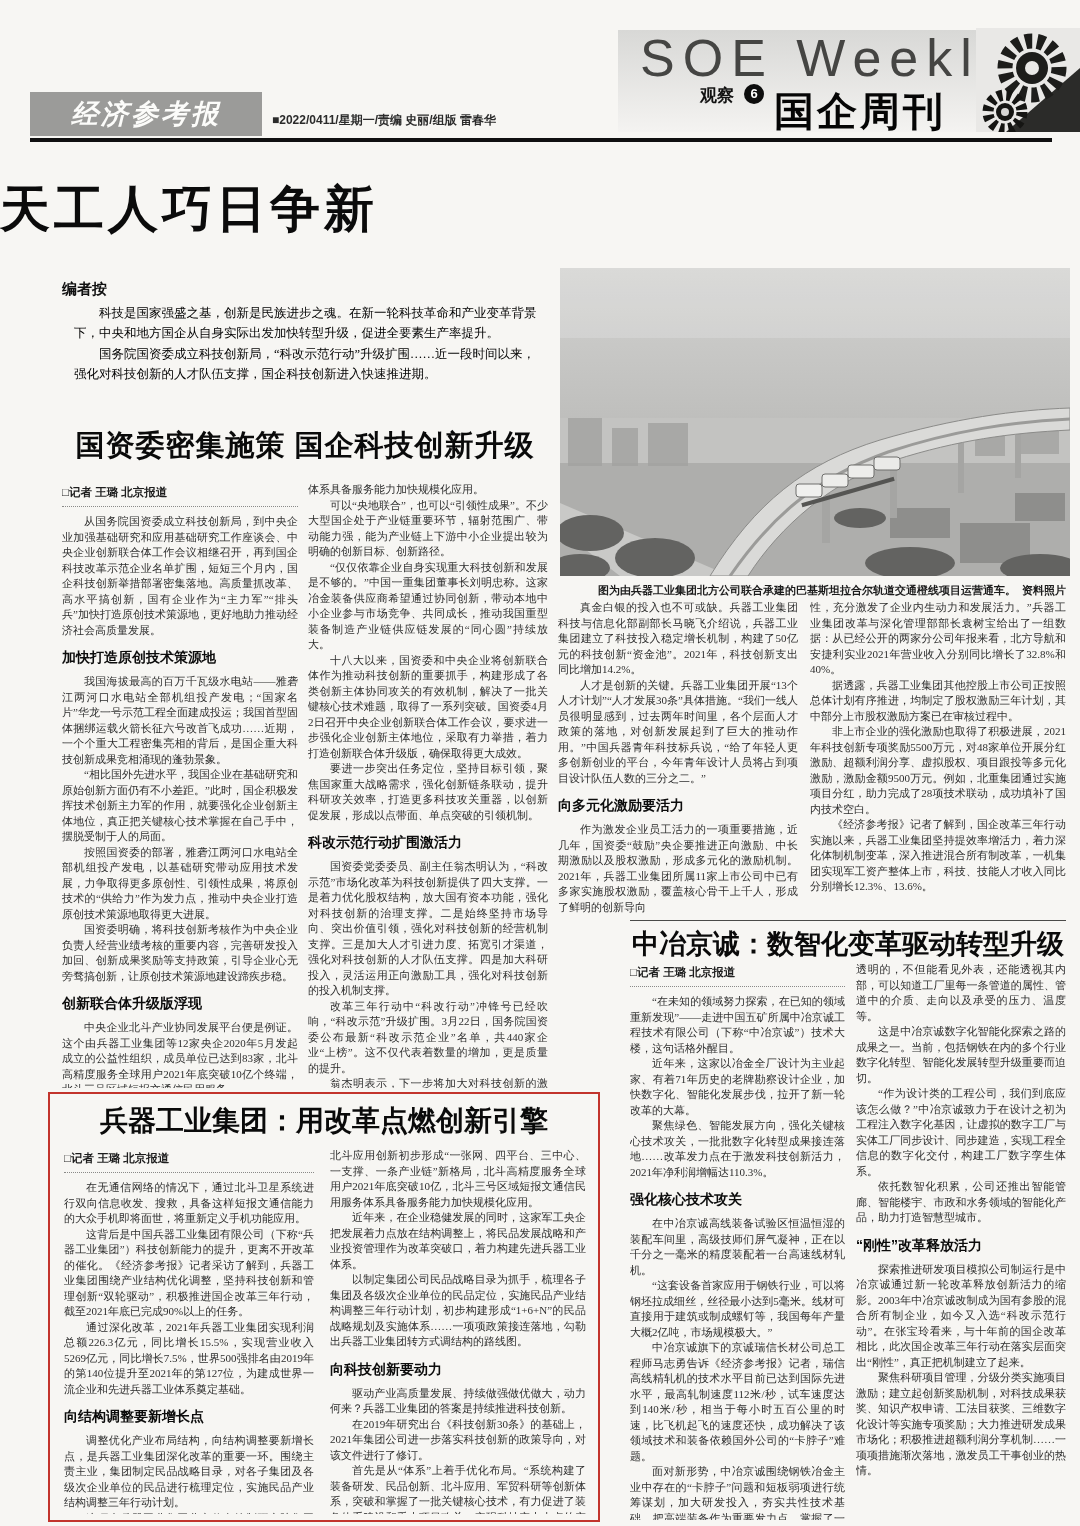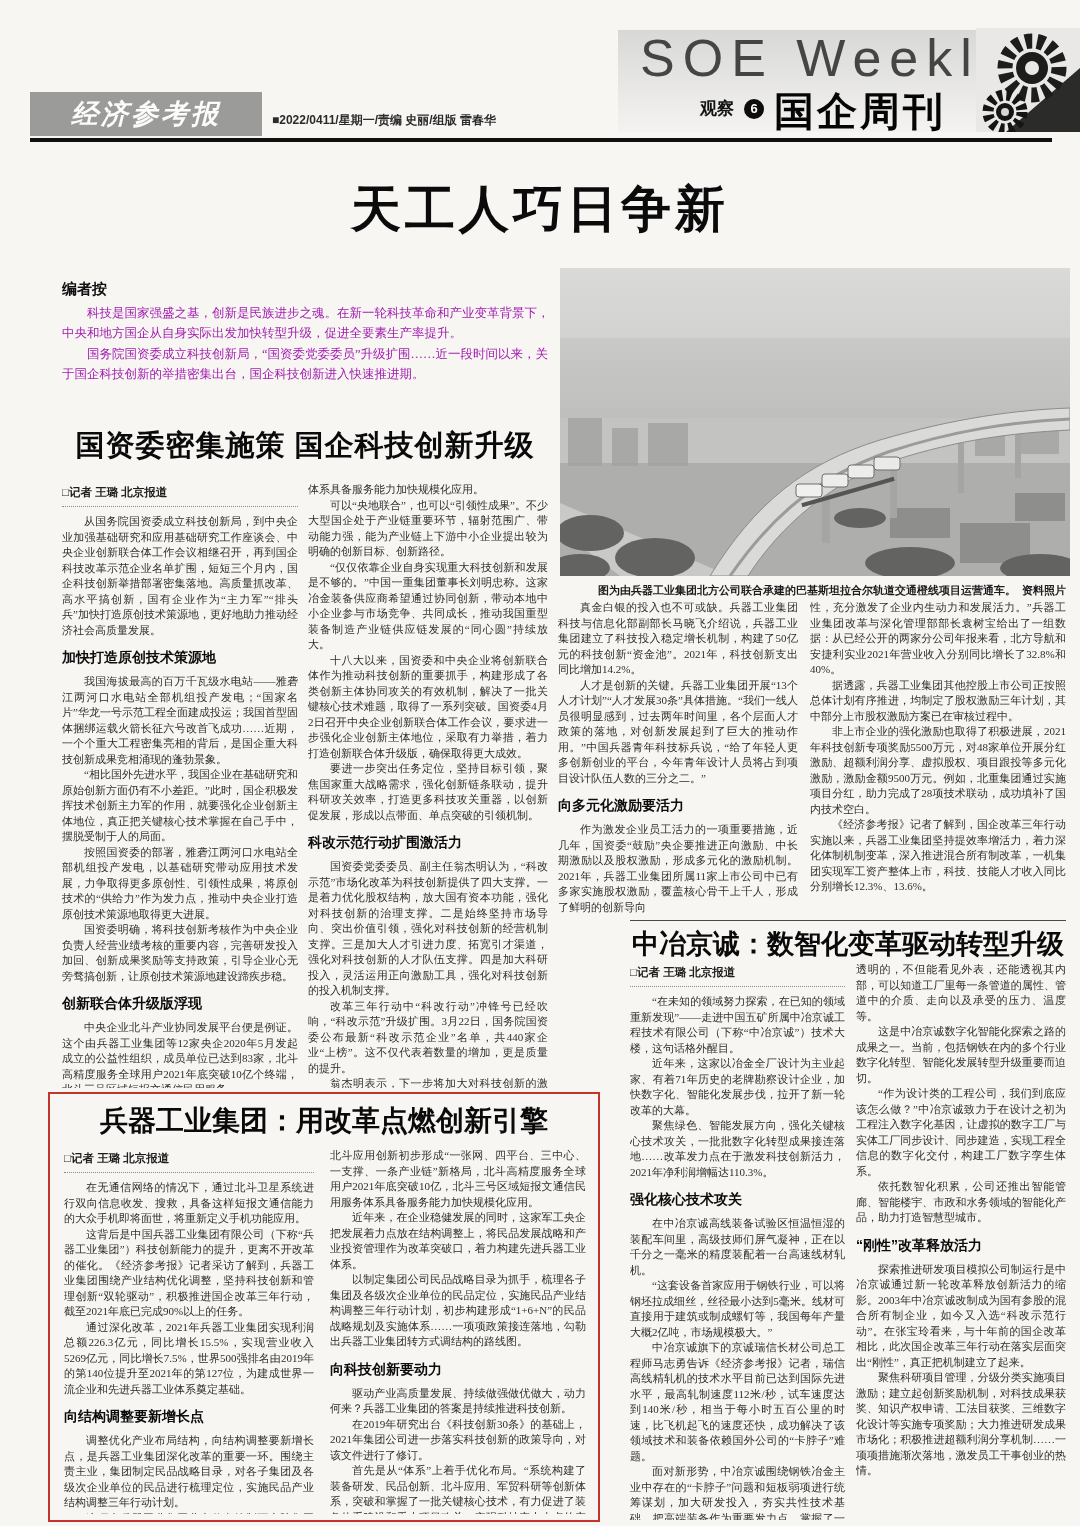--- a/index.html
+++ b/index.html
@@ -5,38 +5,38 @@
   html,body{margin:0;padding:0}
   body{width:1080px;height:1526px;position:relative;background:#f7f6f3;overflow:hidden;
        font-family:"Liberation Serif",serif;color:#2d2d2d}
   .abs{position:absolute}
   
   .hdr-band{left:618px;top:30px;width:462px;height:102px;
             background:linear-gradient(180deg,#dcdcda 0%,#eceuea 55%,#f4f3f1 100%);
             background:linear-gradient(180deg,#d8d8d6,#f4f3f1)}
   .soe{left:640px;top:28px;width:350px;font-family:"Liberation Sans",sans-serif;
        font-size:52px;color:#454543;letter-spacing:8px;white-space:nowrap}
-  .hdr-row2{left:700px;top:84px;display:flex;align-items:center;gap:10px}
+  .hdr-row2{left:700px;top:84px;display:flex;align-items:flex-start;gap:10px}
   .sect{font:bold 17px "Liberation Sans",sans-serif;color:#111;padding-bottom:6px}
   .pgno{width:20px;height:20px;border-radius:50%;background:#0d0d0d;color:#fff;
         font:bold 13px/20px "Liberation Sans",sans-serif;text-align:center;margin-bottom:5px}
   .brandcn{font:bold 40px "Liberation Sans",sans-serif;color:#050505;letter-spacing:3px}
   .gears{left:976px;top:28px;width:104px;height:104px}
   .logo-box{left:30px;top:92px;width:232px;height:44px;background:#9b9b99;
             color:#fcfcfa;font-family:"DejaVu Serif",serif;font-style:italic;font-weight:bold;
             font-size:27px;text-align:center;line-height:44px;letter-spacing:3px}
   .dateline{left:272px;top:112px;font:bold 12px "Liberation Sans",sans-serif;color:#2b2b2b}
   .rule-main{left:30px;top:138px;width:1022px;height:4px;background:#101010}
   
-  .headline{left:0;top:176px;width:1080px;text-align:center;
+  .headline{left:0;top:176px;width:1080px;text-align:left;
             font:bold 50px "Liberation Sans",sans-serif;color:#0b0b0b;letter-spacing:4px}
   
   .ednote{left:62px;top:280px;width:488px}
   .ednote-label{font:bold 15px "Liberation Sans",sans-serif;color:#111;margin-bottom:4px}
-  .ednote p{font-size:12.5px;line-height:20px;text-indent:2em;margin:1px 0;color:#a21caf}
+  .ednote p{font-size:12.5px;line-height:20px;text-indent:2em;margin:1px 12px;color:#000000}
   
   .photo{left:560px;top:268px;width:510px;height:308px;overflow:hidden;background:#c6c6c4}
   .caption{left:560px;top:583px;width:506px;text-align:right;
            font:bold 11px "Liberation Sans",sans-serif;color:#1c1c1c}
   
   .a1title{left:62px;top:426px;width:486px;text-align:center;
            font:bold 29px "Liberation Sans",sans-serif;color:#0a0a0a;letter-spacing:1px}
   .a3rule{left:630px;top:920px;width:436px;height:1px;background:#4a4a48}
   .a3title{left:630px;top:926px;width:436px;text-align:center;
            font:bold 27px "Liberation Sans",sans-serif;color:#0a0a0a}
@@ -80,21 +80,21 @@
 </svg>
 <div class="abs logo-box">经济参考报</div>
 <div class="abs dateline">■2022/0411/星期一/责编 史丽/组版 雷春华</div>
 <div class="abs rule-main"></div>
 
 <div class="abs headline">天工人巧日争新</div>
 
 <div class="abs ednote">
   <div class="ednote-label">编者按</div>
   <p>科技是国家强盛之基，创新是民族进步之魂。在新一轮科技革命和产业变革背景下，中央和地方国企从自身实际出发加快转型升级，促进全要素生产率提升。</p>
-  <p>国务院国资委成立科技创新局，“国资委党委委员”升级扩围……近一段时间以来，关于国企科技创新的举措密集出台，国企科技创新进入快速推进期。</p>
+  <p>国务院国资委成立科技创新局，“科改示范行动”升级扩围……近一段时间以来，强化对科技创新的人才队伍支撑，国企科技创新进入快速推进期。</p>
 </div>
 
 <div class="abs photo">
   <svg width="510" height="308" viewBox="0 0 510 308" preserveAspectRatio="none">
     <defs>
       <linearGradient id="sky" x1="0" y1="0" x2="0" y2="1">
         <stop offset="0" stop-color="#d2d2d0"></stop>
           <stop offset="1" stop-color="#bcbcba"></stop>
       </linearGradient>
     </defs>

